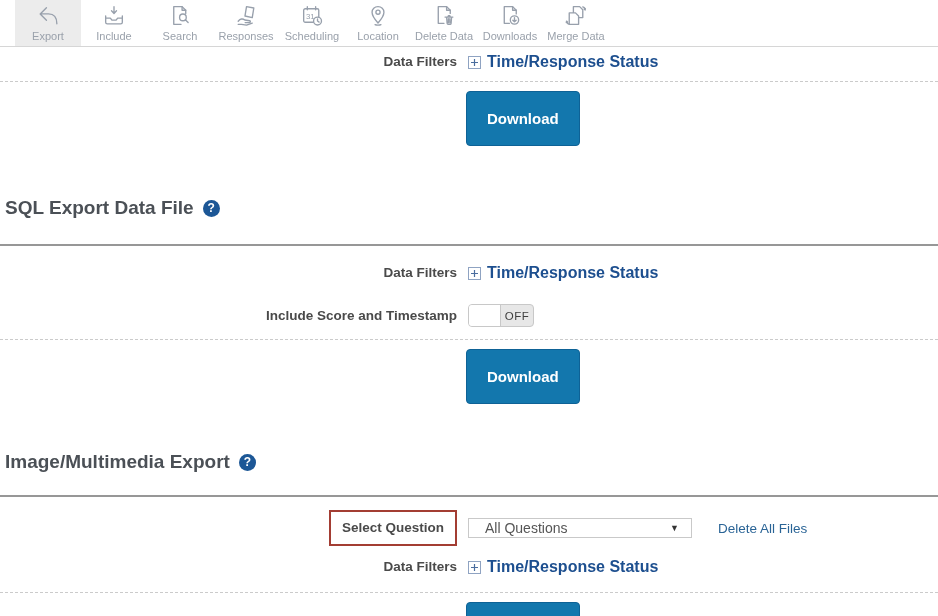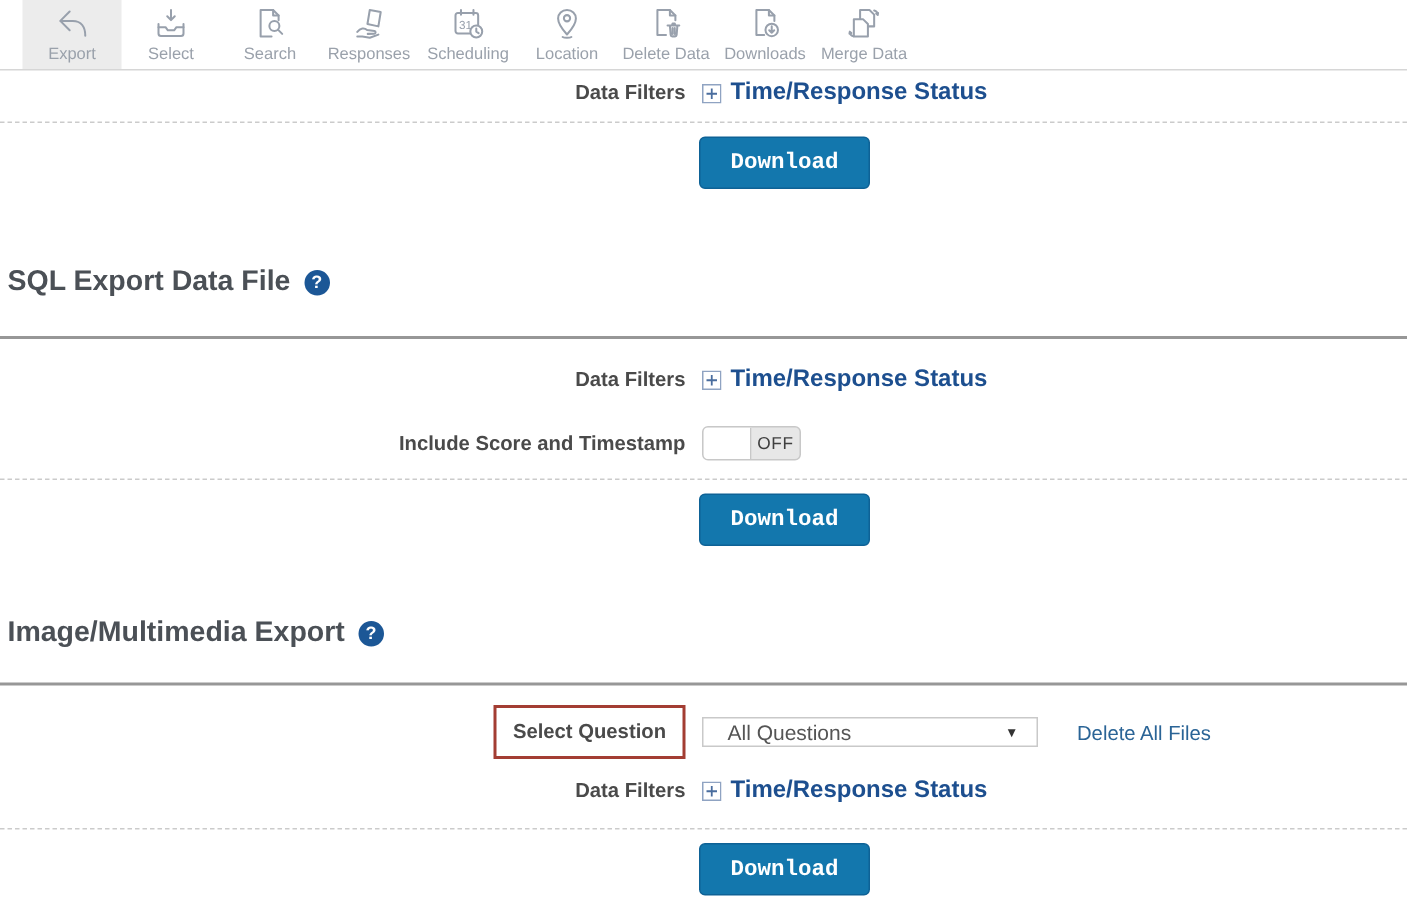--- a/index.html
+++ b/index.html
@@ -38,22 +38,22 @@
     display: inline-flex; align-items: center; gap: 6px;
     color: #1d4f8f; font-size: 16px; font-weight: bold; cursor: pointer;
     text-decoration: none; line-height: 20px;
   }
   .plus-sq { display: inline-block; width: 13px; height: 13px; }
 
   .btnrow { margin-left: 466px; }
   .btn-download {
     display: inline-block; background: #1377ad; color: #fff;
     border: 1px solid #0e6296; border-radius: 4px;
-    font-family: Liberation Mono, monospace;
-    font-size: 15px; font-weight: bold; padding: 8px 20px; cursor: pointer;
+    font-family: Liberation Sans, sans-serif;
+    font-size: 15px; font-weight: bold; padding: 18px 20px; cursor: pointer;
     min-width: 97px; text-align: center;
   }
 
   .sechead {
     display: flex; align-items: center; gap: 9px;
     margin-left: 5px; font-size: 19px; font-weight: 600; color: #4b5056;
     line-height: 24px;
   }
   .help-icon {
     width: 17px; height: 17px; border-radius: 50%;
@@ -132,21 +132,21 @@
   </div>
 
   <div class="titem">
     <span class="ticon">
       <svg class="tb" width="26" height="25" viewBox="0 0 24 24">
         <path d="M4 12.5 v6 a1.6 1.6 0 0 0 1.6 1.6 h12.8 a1.6 1.6 0 0 0 1.6 -1.6 v-6"></path>
         <path d="M4 14.5 h4.5 l1.5 2 h4 l1.5 -2 H20"></path>
         <path d="M12 3.5 v6 M9.6 7.5 l2.4 2.5 2.4 -2.5"></path>
       </svg>
     </span>
-    <span class="tlabel">Select</span>
+    <span class="tlabel">Include</span>
   </div>
 
   <div class="titem">
     <span class="ticon">
       <svg class="tb" width="26" height="25" viewBox="0 0 24 24">
         <path d="M17.5 10 V7 L14 3.5 H6 V20.5 h7"></path>
         <path d="M14 3.5 V7 h3.5"></path>
         <circle cx="14.8" cy="13.8" r="3.2" class="fillw"></circle>
         <path d="M17.1 16.1 L19.8 18.8"></path>
       </svg>

